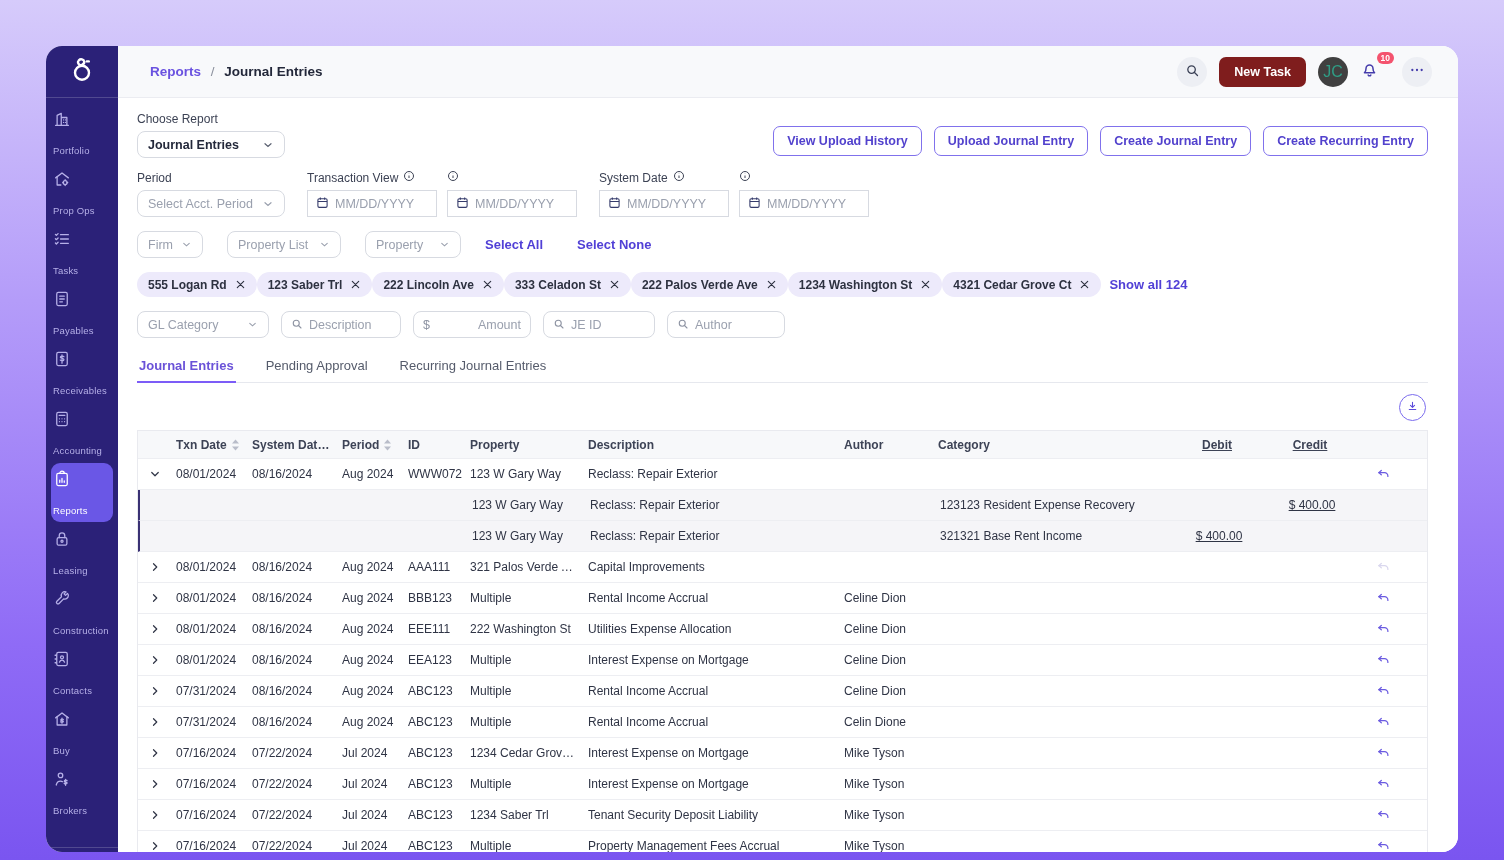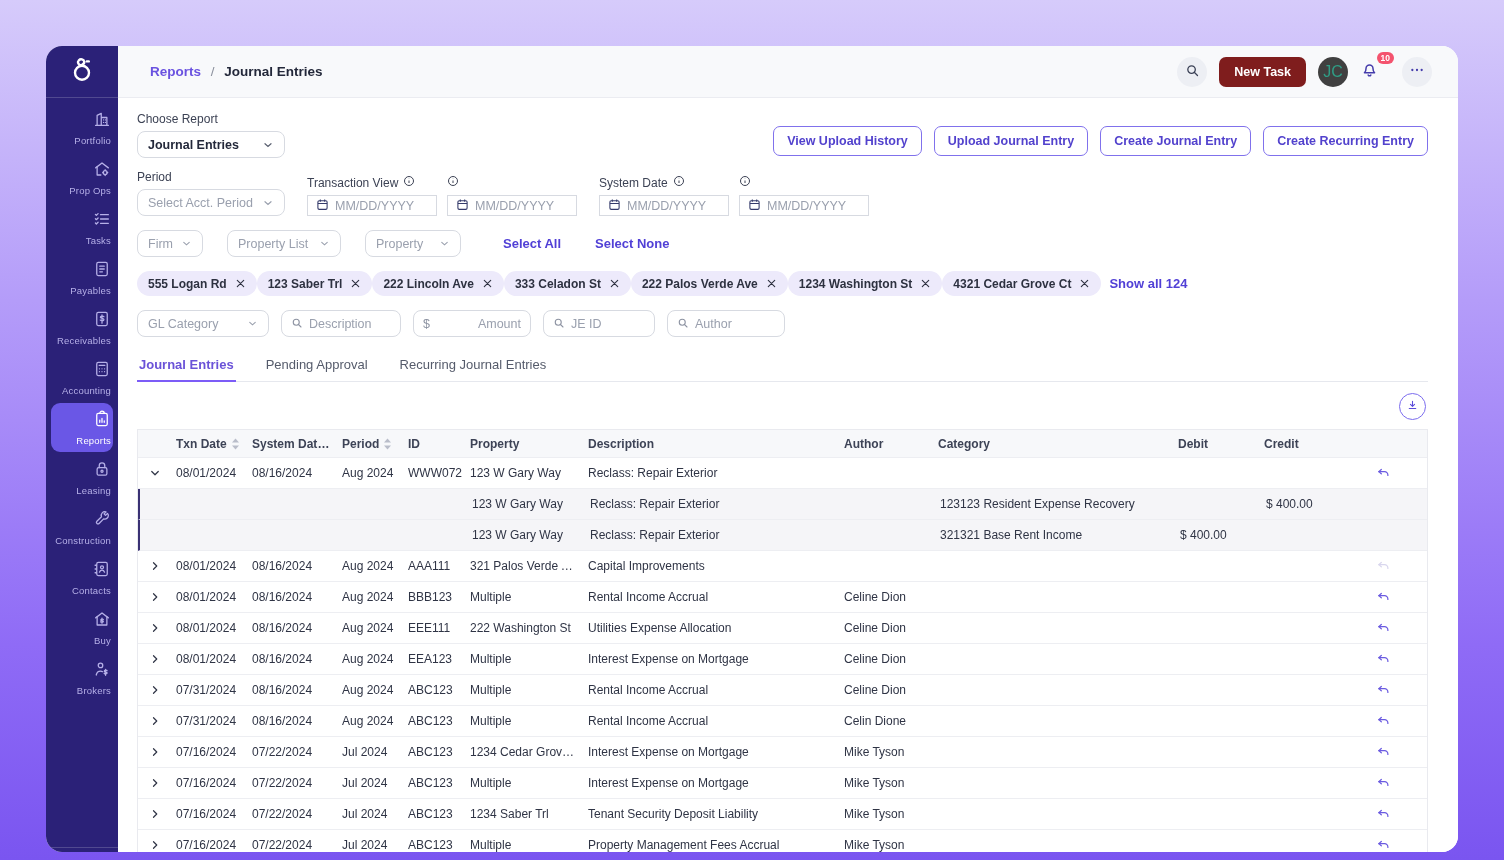--- a/index.html
+++ b/index.html
@@ -10,21 +10,21 @@
   }
   .window {
     position:absolute; left:46px; top:46px; width:1412px; height:806px;
     background:#ffffff; border-radius:16px; overflow:hidden; display:flex;
   }
   
   .sidebar { width:72px; background:#2b2178; display:flex; flex-direction:column; flex-shrink:0; }
   .logo-box { height:52px; display:flex; align-items:center; justify-content:center;
     border-bottom:1px solid rgba(255,255,255,.18); }
   .nav { flex:1; padding-top:4px; }
-  .nav-item { display:flex; flex-direction:column; align-items:flex-end; gap:3px;
+  .nav-item { display:flex; flex-direction:column; align-items:flex-start; gap:13px;
     padding:7px 2px 6px; margin:1px 5px; border-radius:9px; cursor:pointer; }
   .nav-item .lbl { font-size:9.5px; color:#b6b0e8; letter-spacing:.2px; }
   .nav-item svg { stroke:#b6b0e8; }
   .nav-item.active { background:#6a57e6; }
   .nav-item.active .lbl { color:#ffffff; }
   .nav-item.active svg { stroke:#ffffff; }
   .nav-sep { border-top:1px solid rgba(255,255,255,.18); margin:6px 0 4px; }
   
   .main { flex:1; display:flex; flex-direction:column; min-width:0; }
   .topbar { height:52px; background:#f8f9fb; border-bottom:1px solid #ebecf1;
@@ -50,21 +50,21 @@
   .actions { margin-left:auto; display:flex; gap:12px; padding-top:14px; }
   .outline-btn { background:#fff; border:1px solid #8071ec; color:#5242cd; font-weight:600;
     font-size:12.5px; border-radius:7px; padding:7px 13px; cursor:pointer; font-family:inherit; white-space:nowrap; }
   .sel { border:1px solid #d7dae1; border-radius:8px; background:#fff; height:27px;
     display:flex; align-items:center; padding:0 10px; gap:8px; cursor:pointer; font-size:12.5px; }
   .sel .val { color:#23283a; font-weight:600; }
   .sel .ph { color:#9aa0ae; font-weight:400; }
   .sel .chev { margin-left:auto; display:flex; }
   .filters-grid { display:flex; gap:22px; margin-top:12px; align-items:flex-end; }
   .fgroup .inputs { display:flex; gap:10px; }
-  .dinput { width:130px; height:21px; border:1px solid #d7dae1; border-radius:0;
+  .dinput { width:130px; height:27px; border:1px solid #d7dae1; border-radius:0;
     display:flex; align-items:center; padding:0 8px; gap:6px; background:#fff; }
   .dinput input { border:none; outline:none; width:100%; font-size:12.5px; font-family:inherit; color:#333; }
   .dinput input::placeholder, .tinput input::placeholder { color:#9aa0ae; }
   .lab-grid { display:grid; grid-template-columns:140px 130px; }
   .row2 { display:flex; align-items:center; gap:24px; margin-top:14px; }
   .plink { color:#5140d6; font-weight:700; font-size:13px; cursor:pointer; }
   .chips { display:flex; align-items:center; gap:0; margin-top:14px; flex-wrap:nowrap; }
   .chip { background:#edeafb; border-radius:13px; height:25px; display:flex; align-items:center;
     gap:8px; padding:0 11px; font-size:12px; font-weight:600; color:#2d3140; cursor:default; }
   .chip .x { cursor:pointer; display:flex; }
@@ -81,21 +81,21 @@
   .dl-btn { width:27px; height:27px; border-radius:50%; border:1px solid #7b6cee; background:#fff;
     display:flex; align-items:center; justify-content:center; cursor:pointer; }
   
   .table { border:1px solid #e9eaef; border-bottom:none; }
   .trow { display:grid; align-items:center; height:31px;
     grid-template-columns:34px 76px 90px 66px 62px 118px 256px 94px 240px 86px 100px 46px;
     border-bottom:1px solid #edeef2; font-size:12px; color:#2f3445; background:#fff; }
   .trow.head { background:#f7f8fa; color:#3d4356; font-weight:600; height:28px; }
   .trow.sub { background:#f5f5f8; border-left:2px solid #3a3174; }
   .cell { padding:0 4px; white-space:nowrap; overflow:hidden; text-overflow:ellipsis; }
-  .cell.num { text-align:left; }
+  .cell.num { text-align:center;text-decoration:underline; }
   .cell.ctr { display:flex; justify-content:center; }
   .sorts { display:inline-flex; flex-direction:column; margin-left:5px; vertical-align:middle; line-height:0; }
   .sorts svg { display:block; }
   .exp { display:flex; justify-content:center; cursor:pointer; }
   .undo-btn { background:none; border:none; cursor:pointer; display:flex; justify-content:center; width:100%; }
   .undo-btn.disabled svg { stroke:#d9d7ee; }
 </style>
 </head>
 <body>
 
@@ -383,21 +383,21 @@
             </span>
         </div>
         <div class="sel" style="width:96px">
           <span class="ph">Property</span>
           <span class="chev">
               <svg width="11" height="11" viewBox="0 0 24 24" fill="none" stroke="#9aa0ae" stroke-width="2.4" stroke-linecap="round">
                 <path d="M6 9.5 12 15l6-5.5"></path>
               </svg>
             </span>
         </div>
-        <span class="plink" style="margin-left:18px">Select All</span>
+        <span class="plink" style="">Select All</span>
         <span class="plink" style="margin-left:10px">Select None</span>
       </div>
 
       <div class="chips" id="chips-row">
           <div class="chip">
             <span>555 Logan Rd</span>
             <span class="x">
               <svg width="11" height="11" viewBox="0 0 24 24" fill="none" stroke="#2d3140" stroke-width="2.4" stroke-linecap="round">
                 <path d="M5 5l14 14M19 5 5 19"></path>
               </svg>

